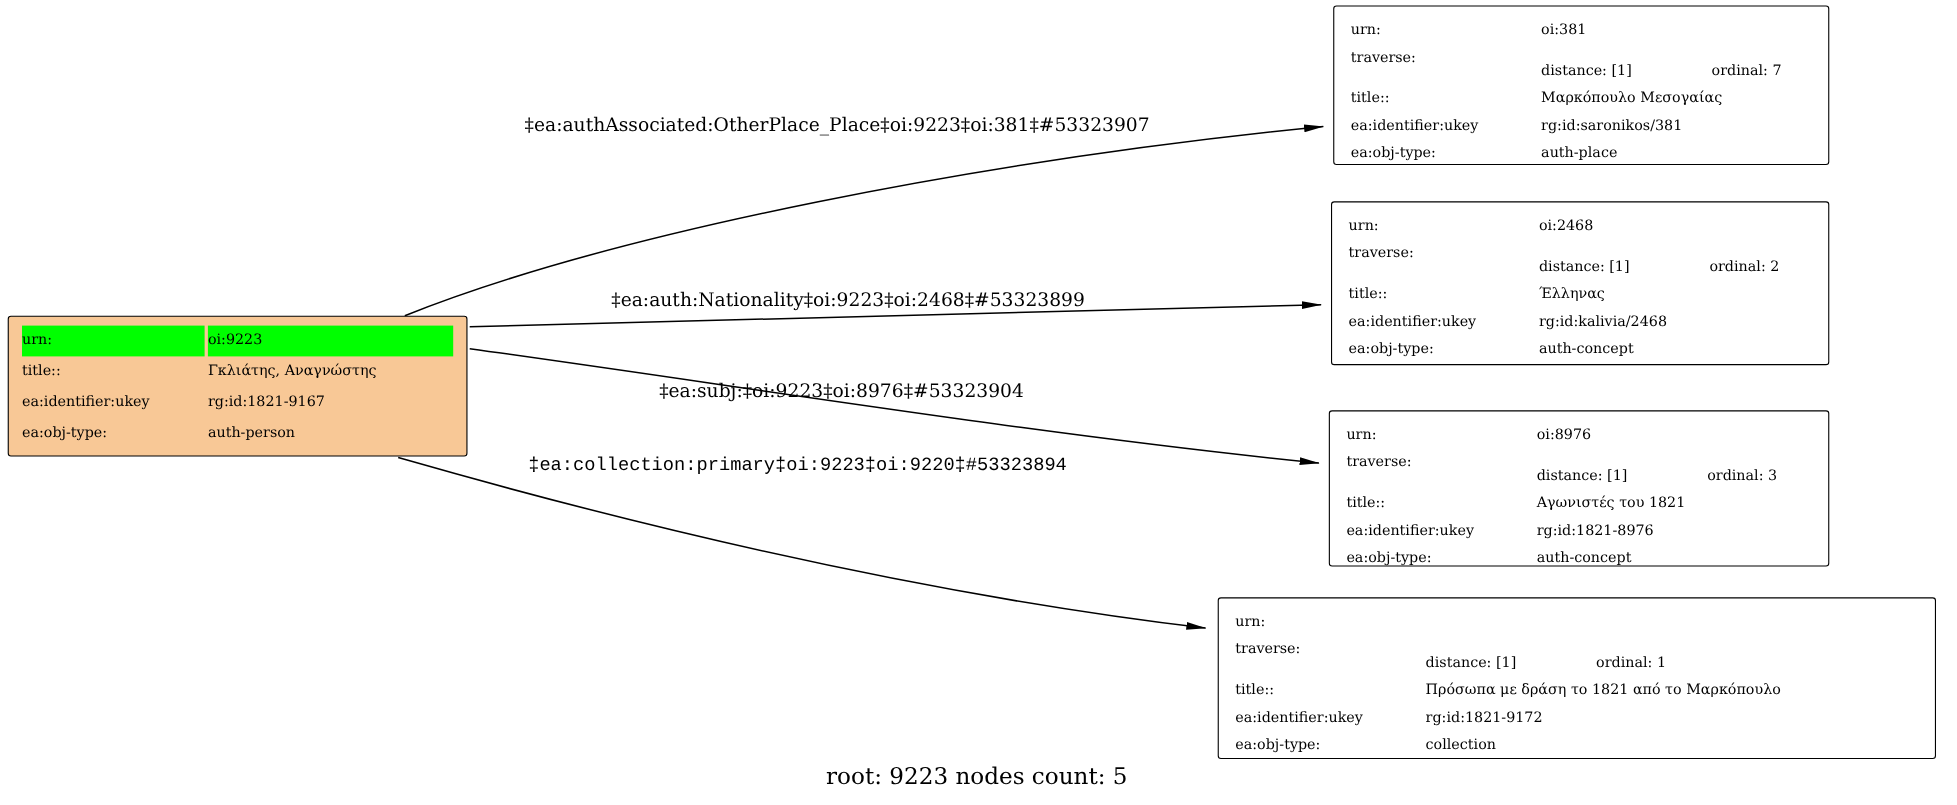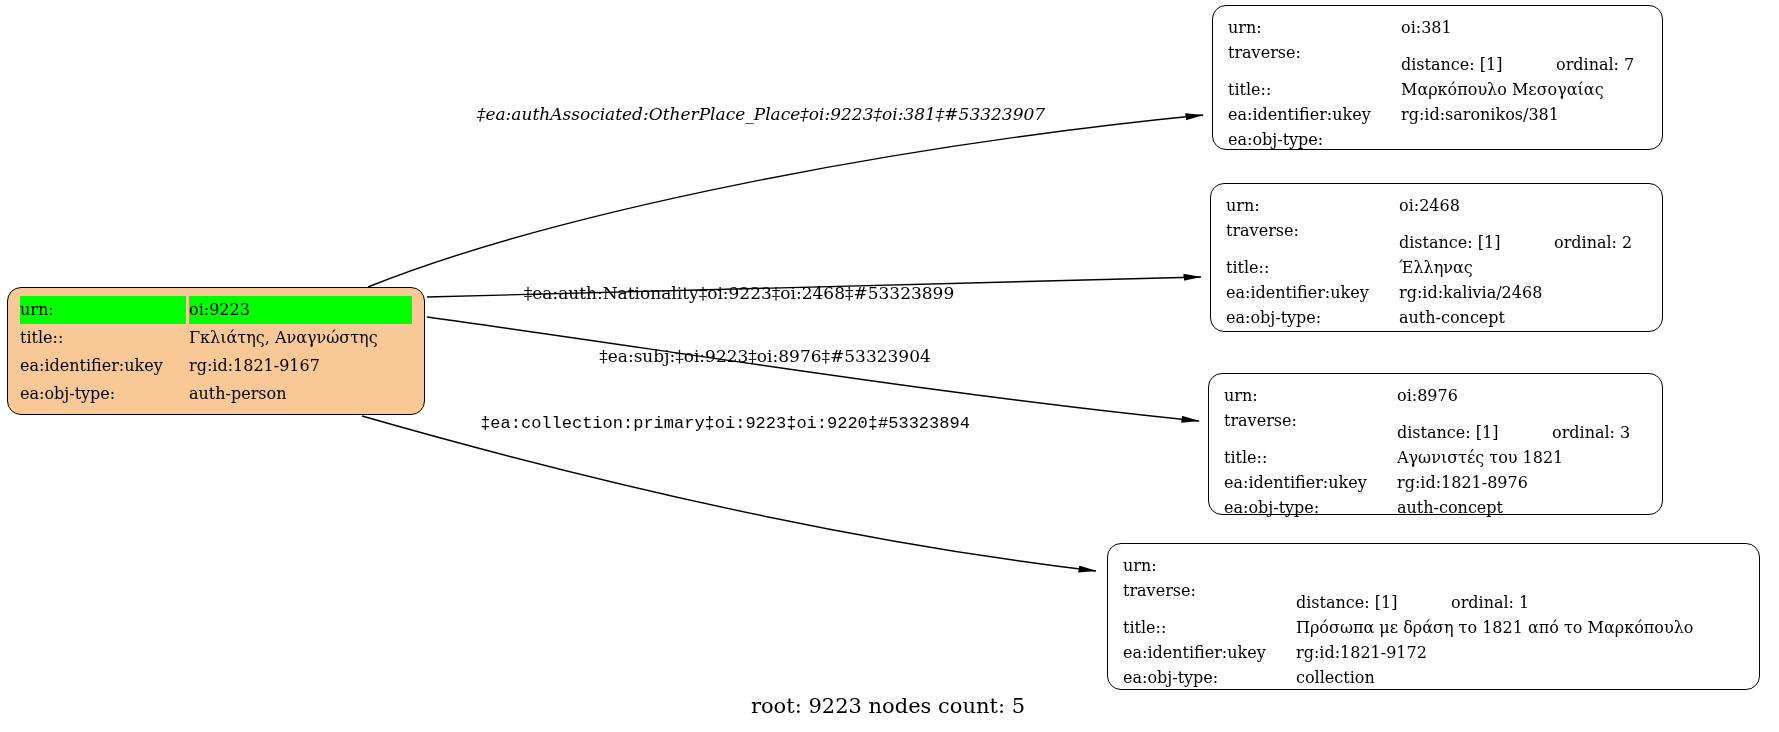--- a/index.html
+++ b/index.html
@@ -10,23 +10,23 @@
     font-family:"DejaVu Serif","Liberation Serif",serif;
     color:#000;
     overflow:hidden;
   }
   svg.edge-layer{position:absolute;left:0;top:0;z-index:1;}
   .gv-node{
     position:absolute;
     box-sizing:border-box;
     background:#ffffff;
     border:1.5px solid #000;
-    border-radius:14px;
+    border-radius:3px;
     padding:9px 15px;
-    font-size:16px;
+    font-size:13px;
     z-index:2;
     white-space:nowrap;
   }
   .gv-node .row{display:flex;line-height:25px;}
   .gv-node .lbl{flex:none;width:173px;}
   .gv-node .val{flex:1;}
   .gv-node .val .dist{display:inline-block;min-width:155px;margin-top:12px;}
   .root-node{
     background:#F8C896;
     padding:8px 12px;
@@ -98,20 +98,21 @@
     <div class="row">
       <span class="lbl">title::</span>
       <span class="val">Μαρκόπουλο Μεσογαίας</span>
     </div>
     <div class="row">
       <span class="lbl">ea:identifier:ukey</span>
       <span class="val">rg:id:saronikos/381</span>
     </div>
     <div class="row">
       <span class="lbl">ea:obj-type:</span>
+      <span class="val">auth-place</span>
     </div>
   </div>
 
   <div class="gv-node" style="left:1210px;top:183px;width:453px;height:149px;">
     <div class="row">
       <span class="lbl">urn:</span>
       <span class="val">oi:2468</span>
     </div>
     <div class="row">
       <span class="lbl">traverse:</span>
@@ -169,20 +170,20 @@
     <div class="row">
       <span class="lbl">ea:identifier:ukey</span>
       <span class="val">rg:id:1821-9172</span>
     </div>
     <div class="row">
       <span class="lbl">ea:obj-type:</span>
       <span class="val">collection</span>
     </div>
   </div>
 
-  <div class="edge-label" style="left:761px;top:104px;font-style:italic;">‡ea:authAssociated:OtherPlace_Place‡oi:9223‡oi:381‡#53323907</div>
-  <div class="edge-label" style="left:739px;top:263px;margin-top:20px;">‡ea:auth:Nationality‡oi:9223‡oi:2468‡#53323899</div>
+  <div class="edge-label" style="left:761px;top:104px;">‡ea:authAssociated:OtherPlace_Place‡oi:9223‡oi:381‡#53323907</div>
+  <div class="edge-label" style="left:771px;top:263px;">‡ea:auth:Nationality‡oi:9223‡oi:2468‡#53323899</div>
   <div class="edge-label" style="left:765px;top:346px;text-align:right;">‡ea:subj:‡oi:9223‡oi:8976‡#53323904</div>
   <div class="edge-label" style="left:725px;top:414px;font-family:Liberation Mono, monospace;">‡ea:collection:primary‡oi:9223‡oi:9220‡#53323894</div>
 
   <div class="caption" style="left:888px;top:694px;">root: 9223 nodes count: 5</div>
 
 </div>
 
 </body></html>

